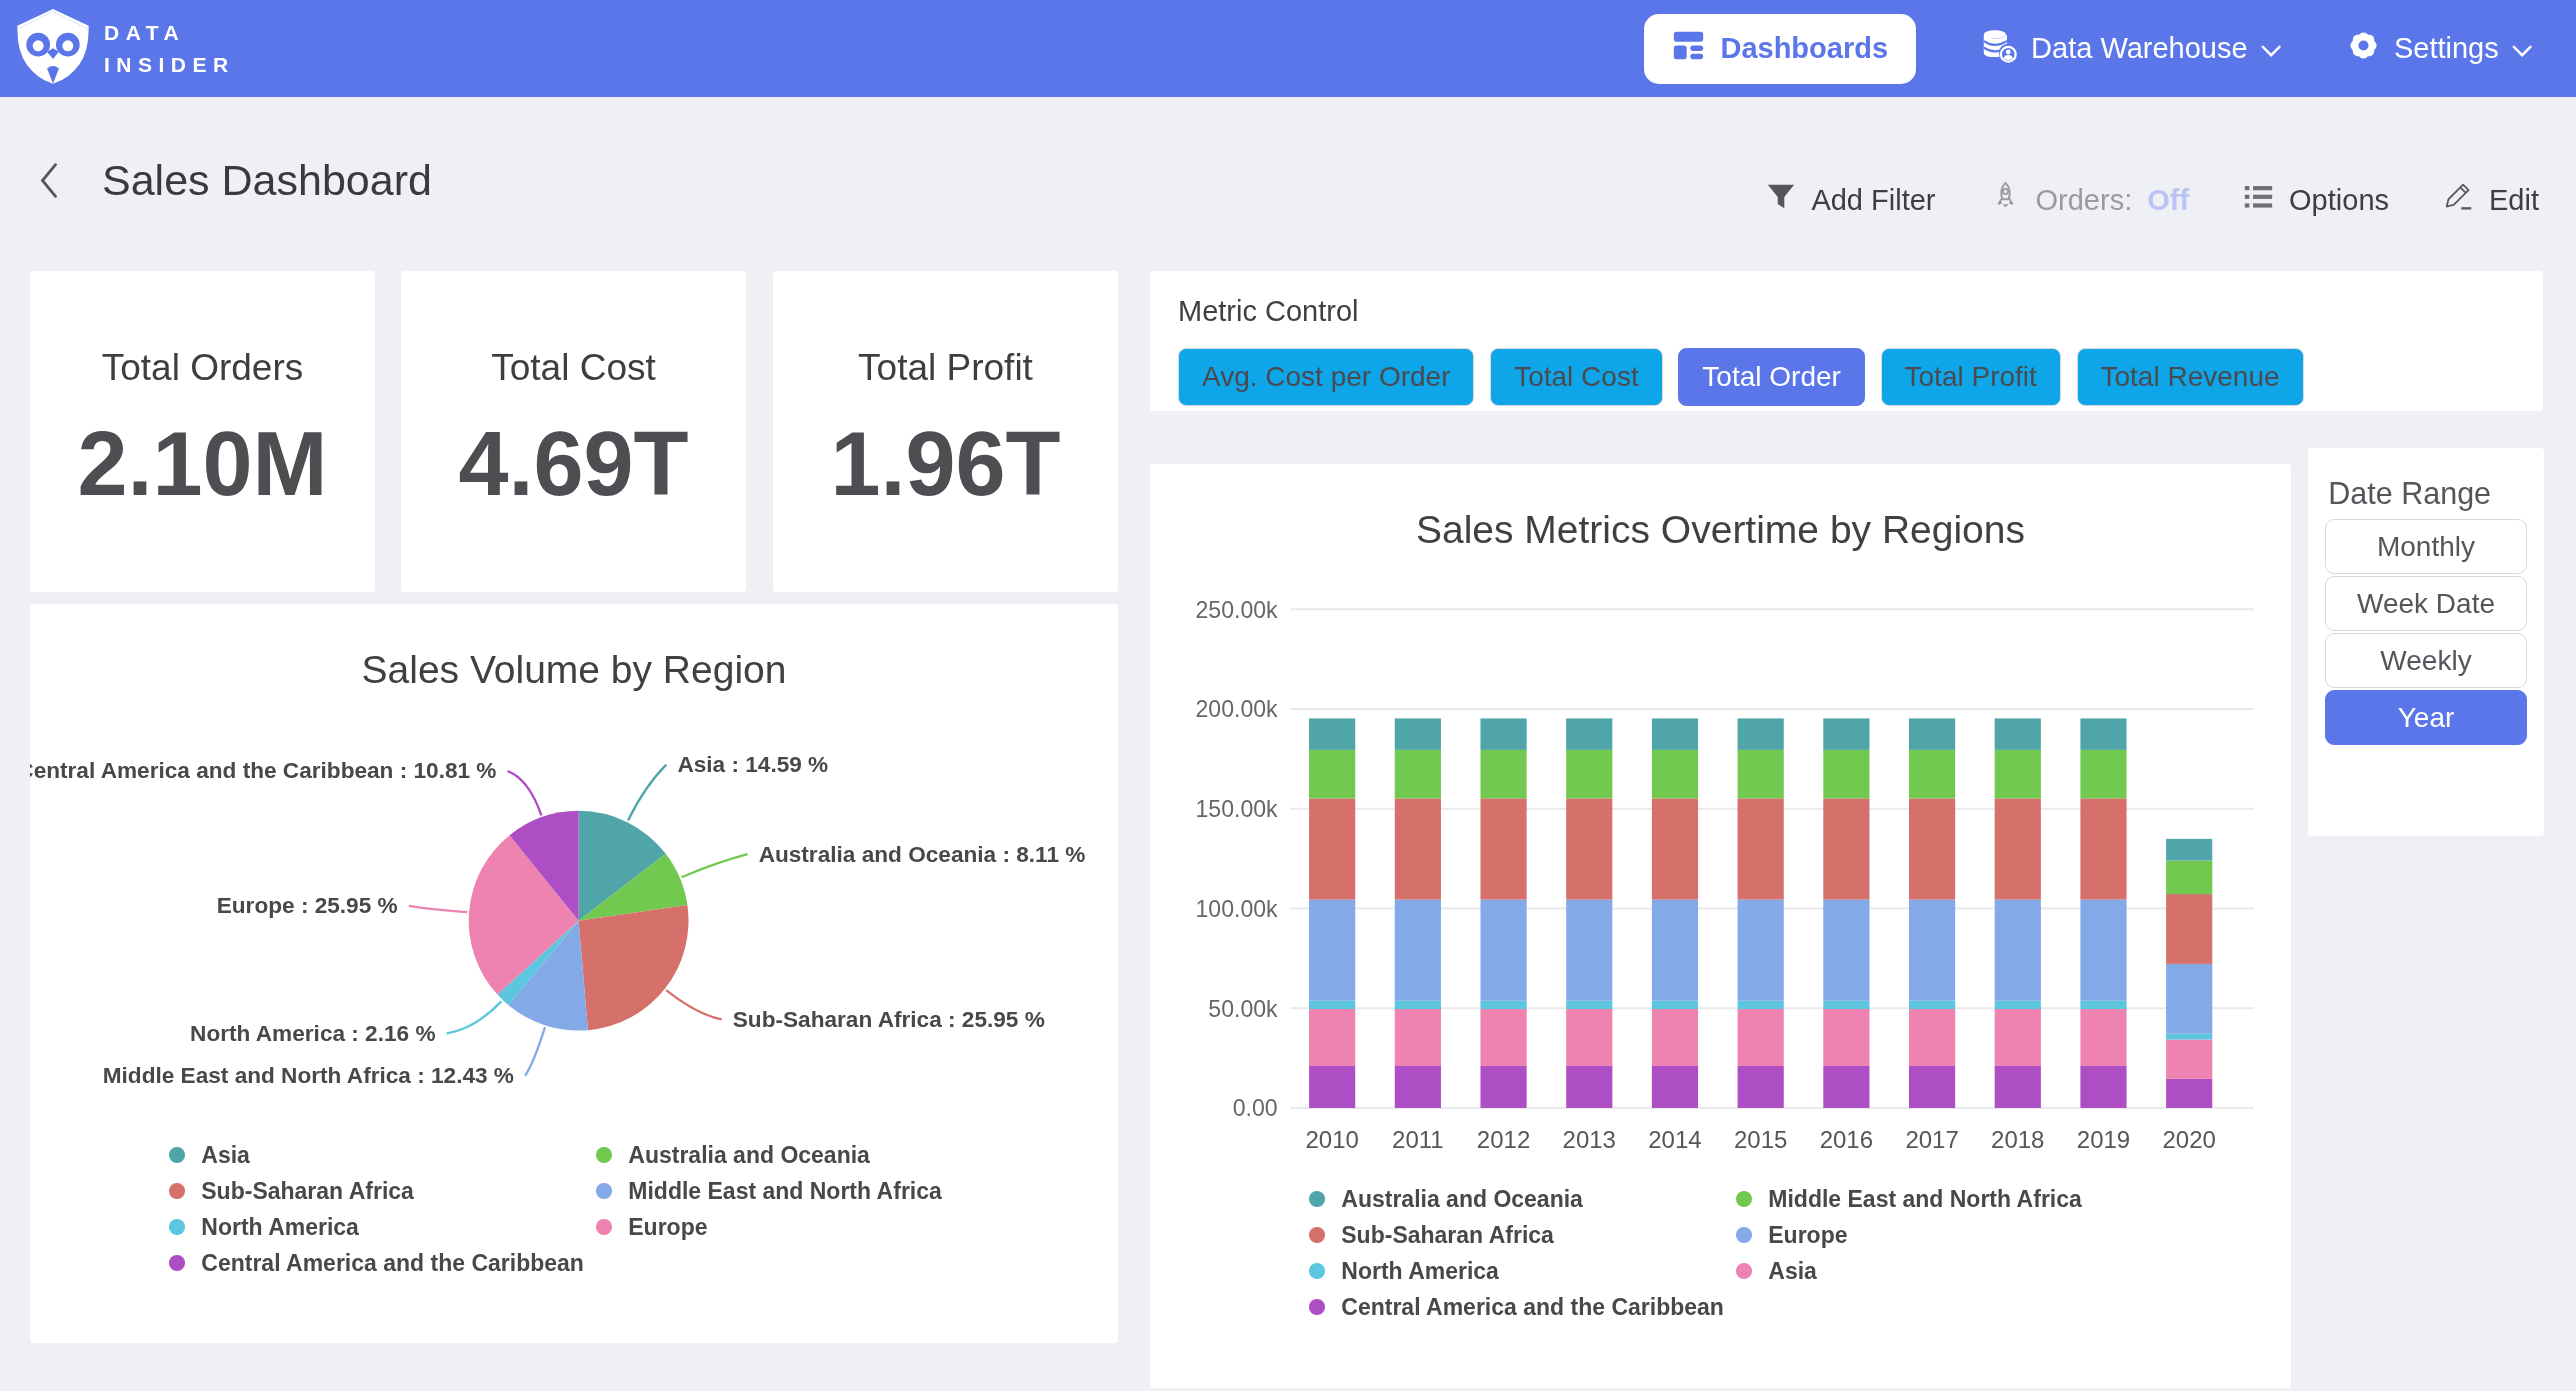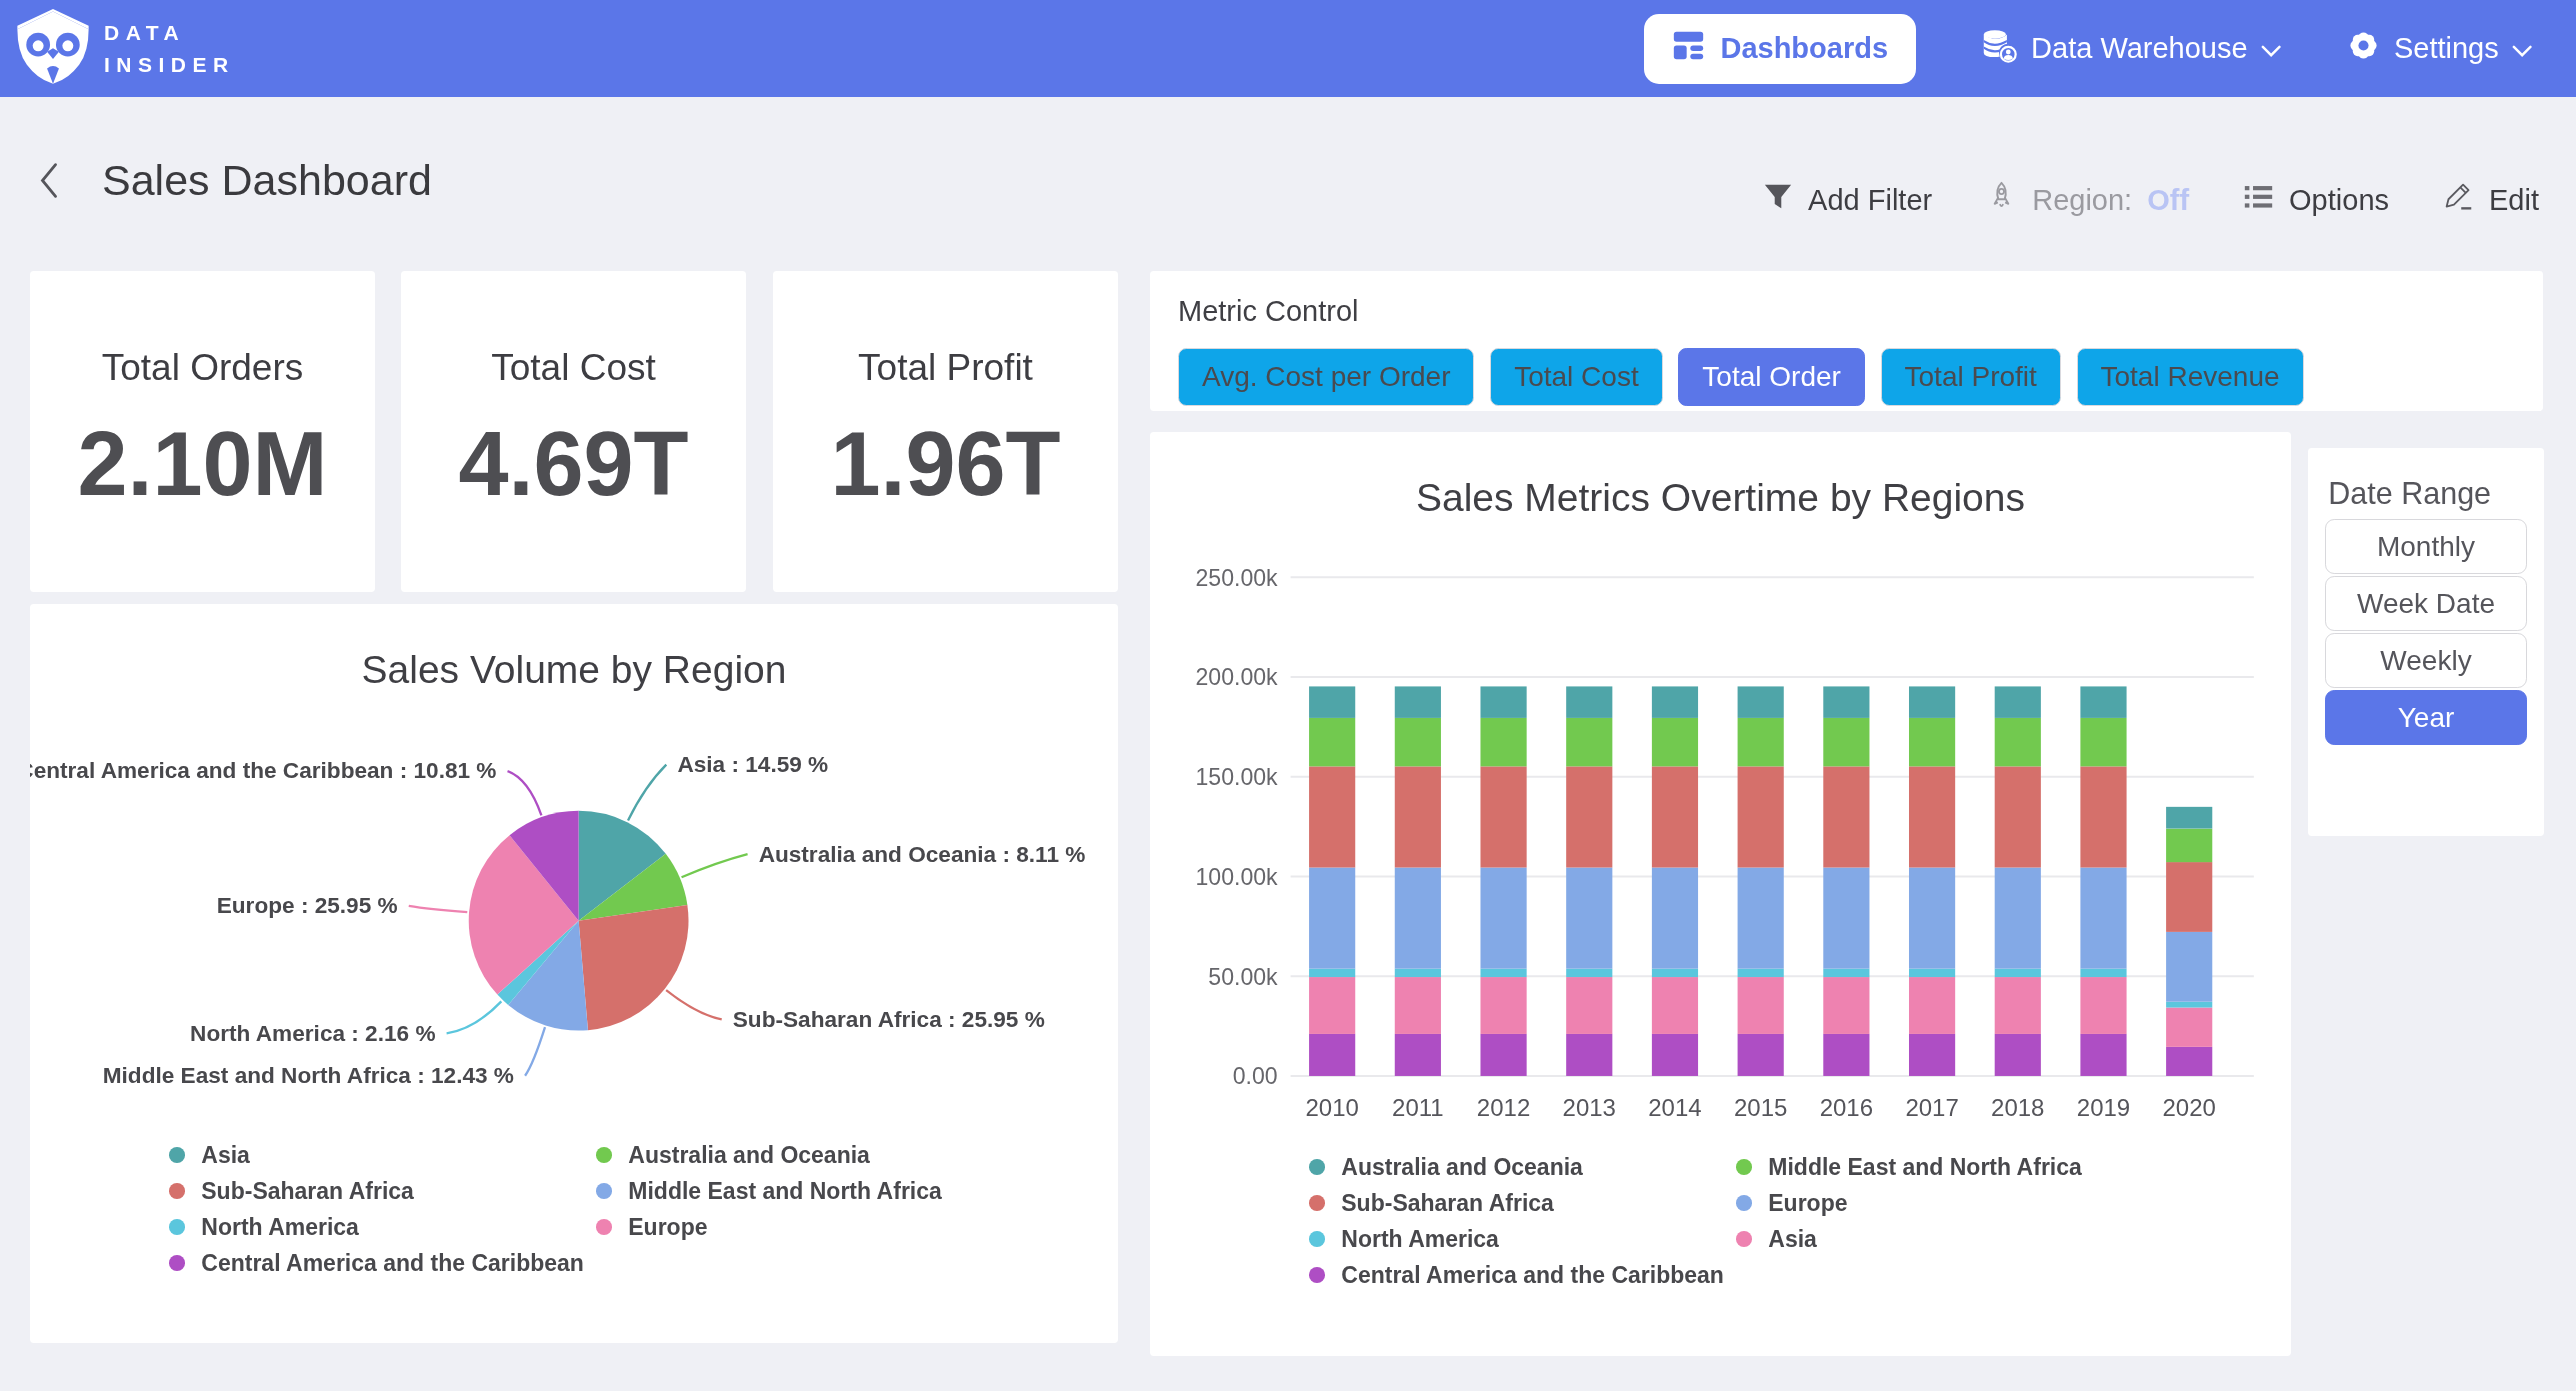--- a/index.html
+++ b/index.html
@@ -35,21 +35,21 @@
   .kpi-value { font-size:90px; font-weight:bold; color:#4e4e52; }
 
   .metric-card { left:1150px; top:271px; width:1393px; height:140px; padding:24px 28px 0 28px; }
   .panel-label { font-size:29px; color:#3f3f44; }
   .metric-buttons { display:flex; gap:15.7px; margin-top:20.3px; }
   .mbtn { font-size:28px; color:#4a4a4f; background:#0ea5e9; border:1.8px solid #d9d9de;
           border-radius:8.3px; padding:12px 23px; cursor:pointer; white-space:nowrap; }
   .mbtn.selected { background:#5b76e8; border-color:#5b76e8; color:#fff; }
 
   .pie-card { left:30px; top:604px; width:1088px; height:739px; }
-  .bar-card { left:1150px; top:432px; width:1141px; height:924px;text-decoration:underline; }
+  .bar-card { left:1150px; top:464px; width:1141px; height:924px;text-decoration:underline; }
   .card-title { position:absolute; width:100%; text-align:center; font-size:39px; color:#3f3f44; }
   .pie-card .card-title { top:44px; }
   .bar-card .card-title { top:44px; }
   #pie-svg { position:absolute; left:0; top:0; }
   #bar-svg { position:absolute; left:0; top:88px; }
 
   .legend { position:absolute; display:grid; grid-template-columns:427px 1fr; column-gap:0;
             row-gap:12px; }
   #pie-legend { left:139px; top:539px; }
   #bar-legend { left:159px; top:723px; }
@@ -161,21 +161,21 @@
       <div class="action muted">
         <span>
           <svg width="31" height="33" viewBox="0 0 34 36" fill="none" stroke="#9a9aa0" stroke-width="2" stroke-linejoin="round">
             <path d="M17 3 C21.5 7.5 23 13.5 20.5 21 H13.5 C11 13.5 12.5 7.5 17 3 Z"></path>
             <circle cx="17" cy="12.5" r="2.8"></circle>
             <path d="M13.5 19 L9.5 26 L13 24.5"></path>
             <path d="M20.5 19 L24.5 26 L21 24.5"></path>
             <path d="M15.5 27 Q17 30 18.5 27" stroke-linecap="round"></path>
           </svg>
         </span>
-        <span>Region:</span>
+        <span>Orders:</span>
         <span class="boost-off">Off</span>
       </div>
       <div class="action">
         <span>
           <svg width="31" height="28" viewBox="0 0 34 30" fill="#6e6e74">
             <rect x="2" y="3" width="5" height="4.6"></rect>
               <rect x="11" y="3" width="21" height="4.6"></rect>
             <rect x="2" y="12.5" width="5" height="4.6"></rect>
               <rect x="11" y="12.5" width="21" height="4.6"></rect>
             <rect x="2" y="22" width="5" height="4.6"></rect>

